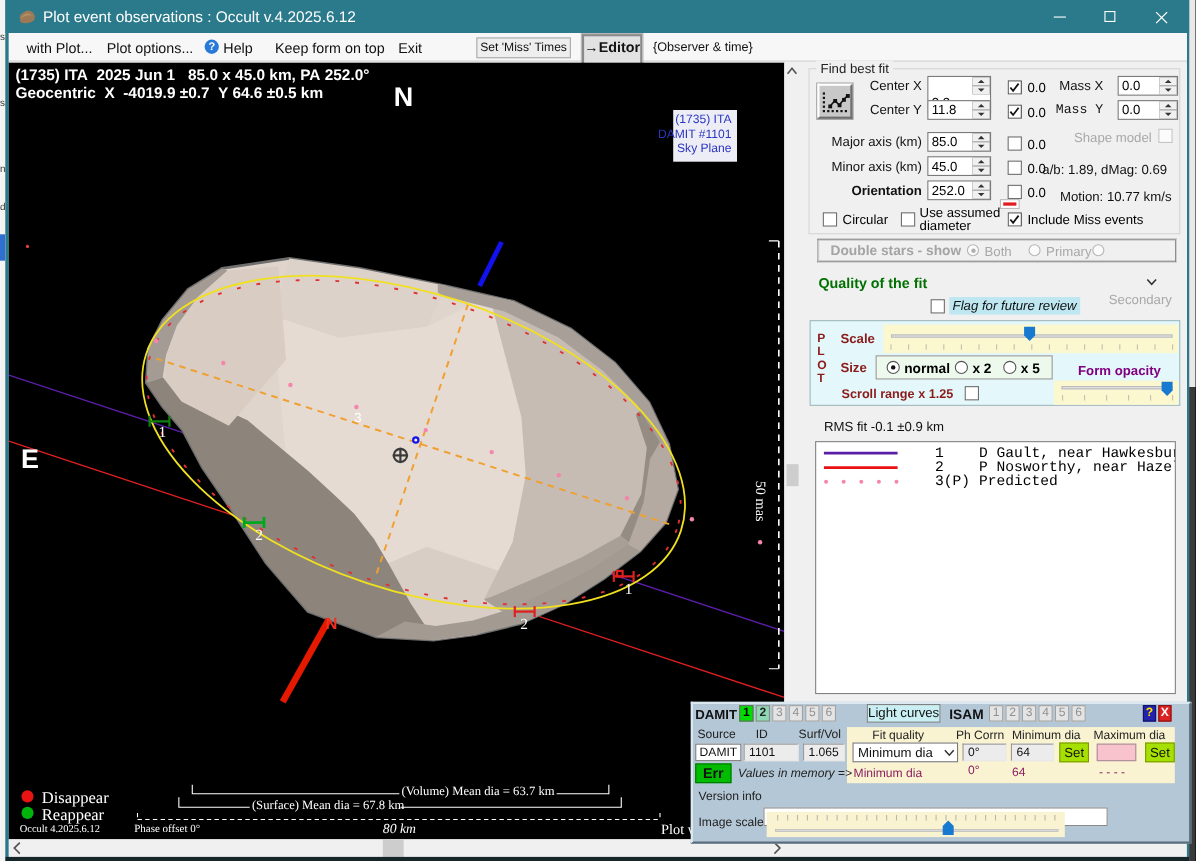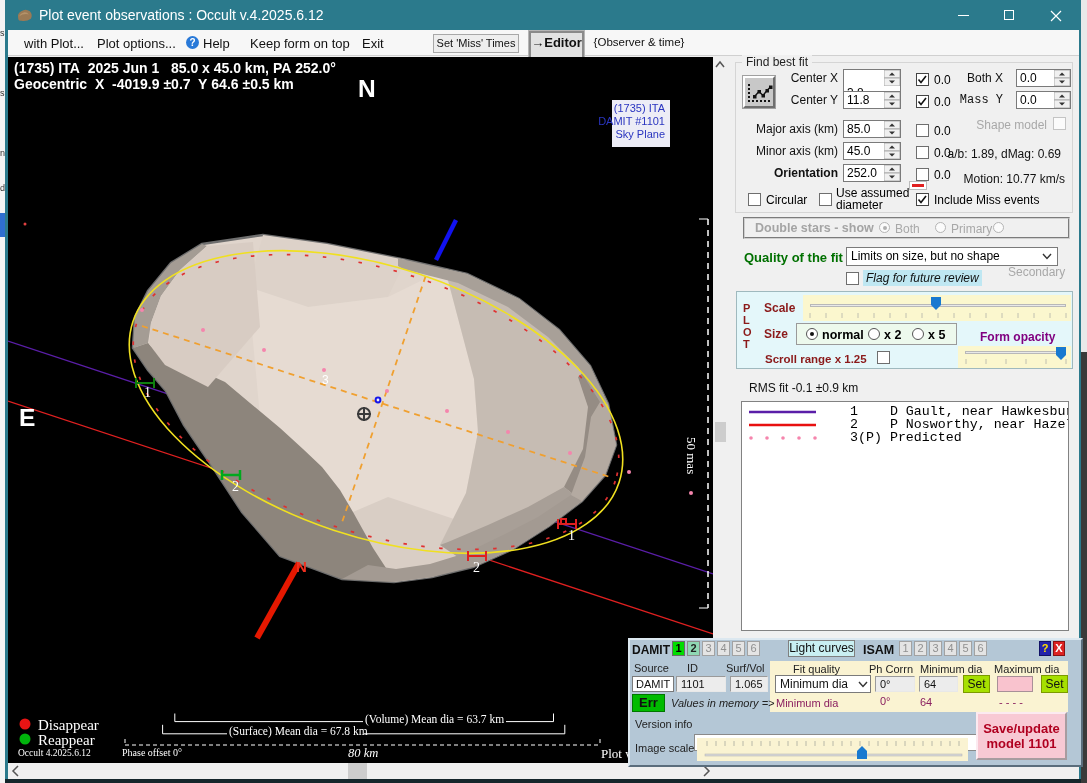--- a/index.html
+++ b/index.html
@@ -282,21 +282,21 @@
       <path d="M2.5,6.5 L5,9.5 L10,3" fill="none" stroke="#111" stroke-width="1.6"></path>
     </svg>
 <div class="abs ck" style="left:189px;top:67px;width:13px;height:13px;"></div>
 <div class="abs ck" style="left:189px;top:89px;width:13px;height:13px;"></div>
 <div class="abs ck" style="left:189px;top:111px;width:13px;height:13px;"></div>
 <div class="abs" style="left:207px;top:16px;font-size:12px;">0.0</div>
 <div class="abs" style="left:207px;top:38px;font-size:12px;">0.0</div>
 <div class="abs" style="left:207px;top:67px;font-size:12px;">0.0</div>
 <div class="abs" style="left:207px;top:89px;font-size:12px;">0.0</div>
 <div class="abs" style="left:207px;top:111px;font-size:12px;">0.0</div>
-<div class="abs" style="left:206px;top:14px;width:70px;text-align:right;font-size:12px;color:#111;">Both X</div>
+<div class="abs" style="left:206px;top:14px;width:70px;text-align:right;font-size:12px;color:#111;">Mass X</div>
 <div class="abs" style="left:206px;top:36px;width:70px;text-align:right;font-size:12px;color:#111;font-family:Liberation Mono, monospace;">Mass Y</div>
 <div class="abs" style="left:230px;top:61px;width:90px;text-align:right;font-size:12px;color:#a8a8a8;">Shape model</div>
 <div class="abs" style="left:326px;top:60px;width:13px;height:13px;border:1px solid #c4c4c4;background:#fbfbfb;"></div>
 <div class="abs" style="left:216px;top:90px;width:118px;text-align:right;font-size:12px;color:#111;">a/b: 1.89, dMag: 0.69</div>
 <div class="abs" style="left:226px;top:115px;width:112px;text-align:right;font-size:12px;color:#111;">Motion: 10.77 km/s</div>
 <div class="abs" style="left:182px;top:124px;width:18px;height:9px;background:#fff;border:1px solid #bbb;">
       <div style="margin:2px 2px;height:3px;background:#e02020;"></div>
     </div>
 <div class="abs ck" style="left:21px;top:136px;width:13px;height:13px;"></div>
 <div class="abs" style="left:39px;top:136px;font-size:12px;">Circular</div>
@@ -313,21 +313,20 @@
 <div class="abs" style="left:152px;top:165px;width:11px;height:11px;border-radius:50%;border:1px solid #b4b4b4;background:#fbfbfb;">
       <div style="margin:2.5px;width:4px;height:4px;border-radius:50%;background:#b0b0b0;"></div>
     </div>
 <div class="abs" style="left:168px;top:165px;font-size:12px;color:#a8a8a8;">Both</div>
 <div class="abs" style="left:208px;top:165px;width:11px;height:11px;border-radius:50%;border:1px solid #b4b4b4;background:#fbfbfb;"></div>
 <div class="abs" style="left:224px;top:165px;font-size:12px;color:#a8a8a8;">Primary</div>
 <div class="abs" style="left:266px;top:165px;width:11px;height:11px;border-radius:50%;border:1px solid #b4b4b4;background:#fbfbfb;"></div>
 <div class="abs" style="left:281px;top:165px;font-size:12px;color:#a8a8a8;margin-top:43px;">Secondary</div>
 
 <div class="abs" style="left:17px;top:193px;font-size:13px;font-weight:bold;color:#007000;">Quality of the fit</div>
-<div class="abs" style="left:119px;top:190px;width:212px;height:19px;background:#fff;border:1px solid #7a7a7a;font-size:12px;padding:1px 4px;">Limits on size, but no shape</div>
 <svg class="abs" style="left:315px;top:196px;" width="10" height="7">
       <path d="M1,1 L5,5.5 L9,1" fill="none" stroke="#333" stroke-width="1.4"></path>
     </svg>
 <div class="abs ck" style="left:119px;top:215px;width:13px;height:13px;"></div>
 <div class="abs" style="left:136px;top:213px;background:#bfe7f2;font-size:12px;font-style:italic;color:#111;padding:1px 3px;">Flag for future review</div>
 
 <div class="abs" style="left:9px;top:234px;width:337px;height:78px;background:#e4f7fa;border:1px solid #9fb9be;"></div>
 <div class="abs" style="left:16px;top:245px;width:12px;font-size:11px;font-weight:bold;color:#8b1a1a;line-height:12px;">P<br>L<br>O<br>T</div>
 <div class="abs" style="left:37px;top:244px;font-size:12px;font-weight:bold;color:#8b1a1a;">Scale</div>
 <div class="abs" style="left:76px;top:238px;width:268px;height:26px;background:#fbf7ce;"></div>
@@ -439,21 +438,20 @@
 <div class="abs" style="left:367px;top:36px;width:36px;height:16px;background:#f9c3ce;border:1px solid #a89098;"></div>
 <div class="abs" style="left:411px;top:35px;width:27px;height:18px;background:#a6e000;border:1px solid #7c9a00;font-size:12px;text-align:center;line-height:16px;color:#111;">Set</div>
 <div class="abs" style="left:2px;top:54px;width:33px;height:18px;background:#00bb00;border:1px solid #007700;font-size:13px;font-weight:bold;text-align:center;line-height:16px;color:#111;">Err</div>
 <div class="abs" style="left:41px;top:57px;font-size:11px;font-style:italic;color:#222;">Values in memory =&gt;</div>
 <div class="abs" style="left:146px;top:57px;font-size:11px;color:#8b2060;">Minimum dia</div>
 <div class="abs" style="left:250px;top:55px;font-size:11px;color:#8b2060;">0°</div>
 <div class="abs" style="left:290px;top:56px;font-size:11px;color:#8b2060;">64</div>
 <div class="abs" style="left:369px;top:56px;font-size:11px;color:#8b2060;">- - - -</div>
 <div class="abs" style="left:5px;top:78px;font-size:11px;color:#222;">Version info</div>
 <div class="abs" style="left:64px;top:74px;width:313px;height:17px;background:#fff;border:1px solid #8a8a8a;font-size:12px;padding:1px 4px;color:#c2410c;margin-top:20px;">2016-01-04</div>
-<div class="abs" style="left:346px;top:72px;width:91px;height:48px;background:#f8c9d4;border:2px outset #fceaf0;font-size:13px;font-weight:bold;color:#b00020;text-align:center;padding-top:7px;line-height:15px;">Save/update model 1101</div>
 <div class="abs" style="left:5px;top:102px;font-size:11px;color:#222;">Image scale</div>
 <div class="abs" style="left:67px;top:98px;width:271px;height:23px;background:#faf3d2;"></div>
 <svg class="abs" style="left:67px;top:98px;" width="271" height="23">
 <g stroke="#b8b8a8">
         <line x1="10" y1="3" x2="10" y2="8"></line>
         <line x1="19" y1="3" x2="19" y2="8"></line>
         <line x1="28" y1="3" x2="28" y2="8"></line>
         <line x1="37" y1="3" x2="37" y2="8"></line>
         <line x1="46" y1="3" x2="46" y2="8"></line>
         <line x1="55" y1="3" x2="55" y2="8"></line>

